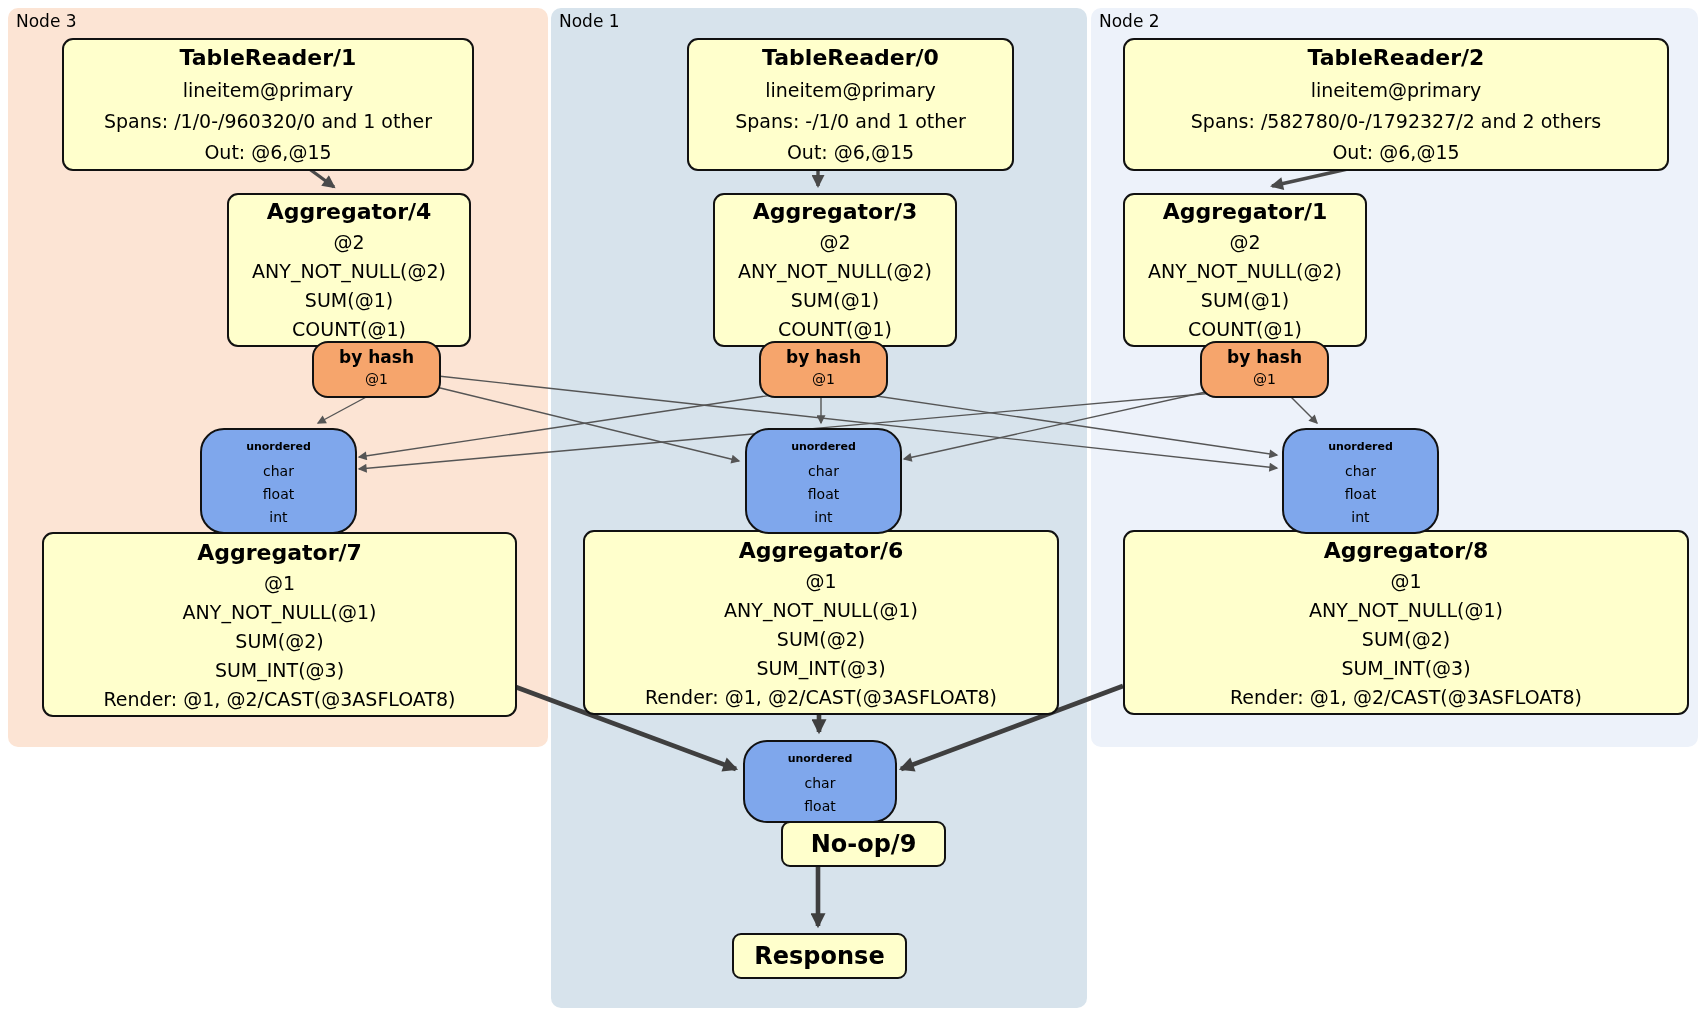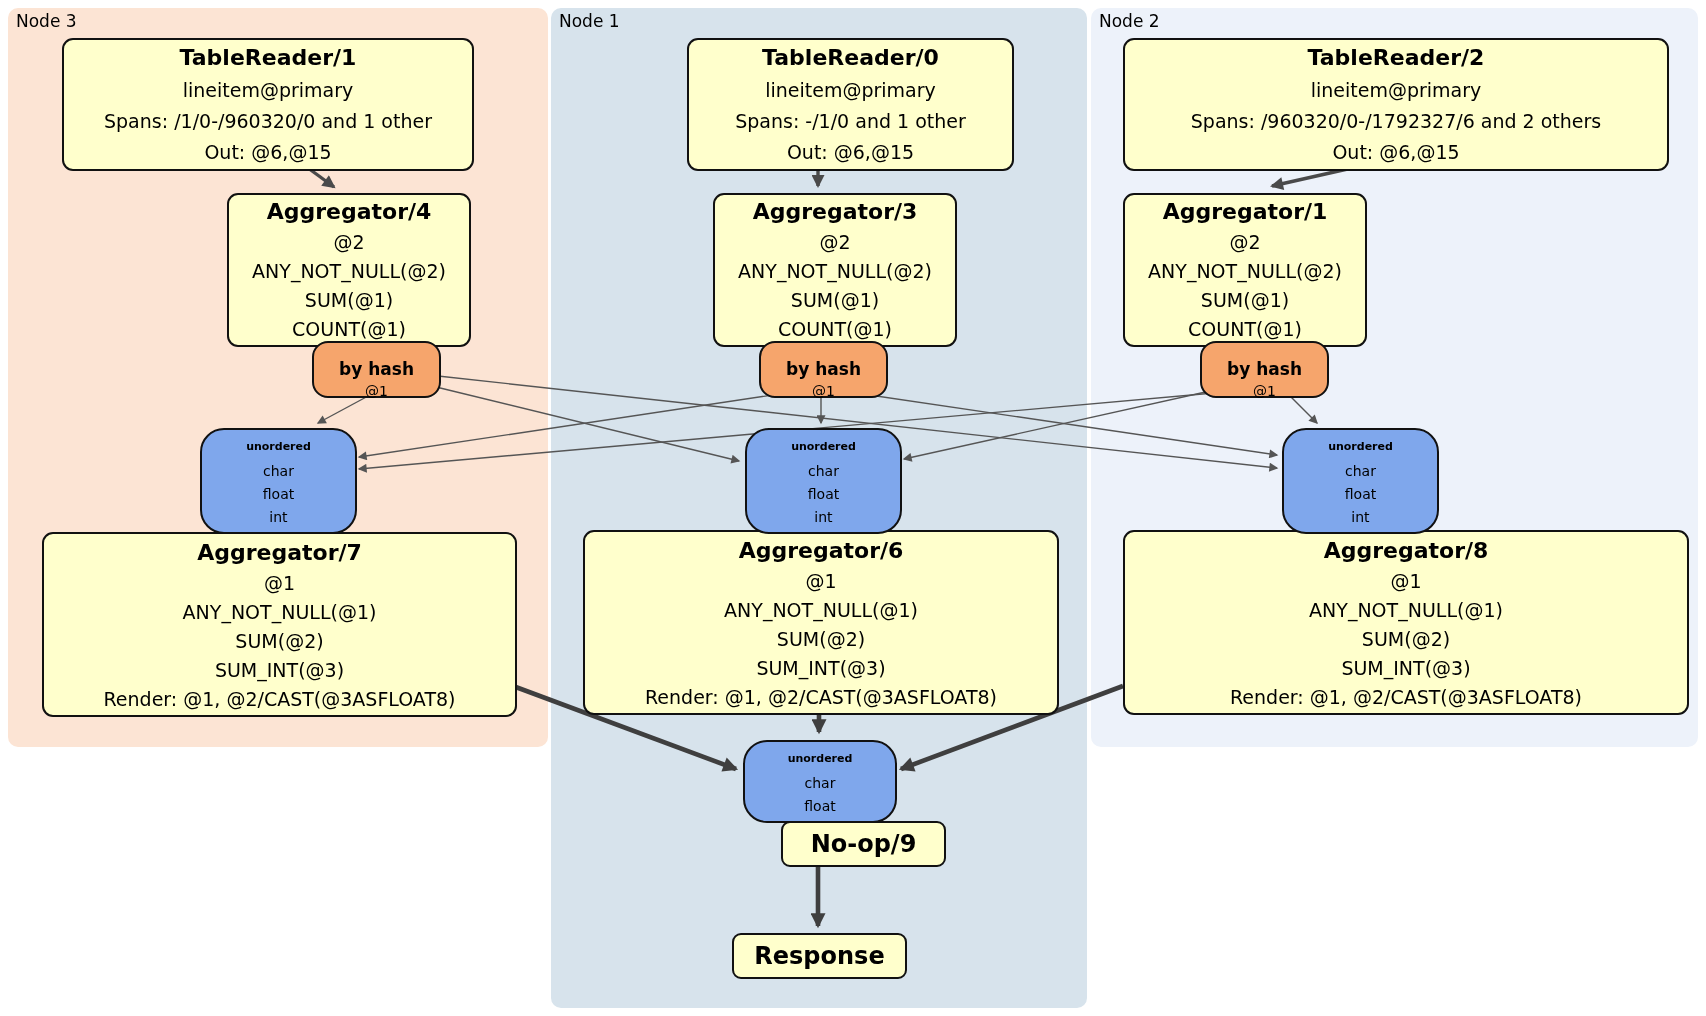--- a/index.html
+++ b/index.html
@@ -14,21 +14,21 @@
   .pbox{position:absolute;background:var(--processor-fill,#FFFFCC);border:2px solid #111;
         border-radius:11px;text-align:center;z-index:2;display:flex;flex-direction:column;justify-content:center;}
   .pbox .title{font-weight:bold;font-size:22px;}
   .pbox .line{font-size:19px;}
   .tr .title{line-height:34px;} .tr .line{line-height:31px;}
   .agg-s .title{line-height:32px;} .agg-s .line{line-height:29px;}
   .agg-b .title{line-height:33px;} .agg-b .line{line-height:29px;}
   .term .title{font-size:24px;line-height:38px;}
   .router{position:absolute;background:var(--router-fill,#F6A56C);border:2px solid #111;
           border-radius:16px;text-align:center;z-index:3;}
-  .router .title{font-size:17px;font-weight:bold;line-height:25px;margin-top:14px;}
+  .router .title{font-size:17px;font-weight:bold;line-height:25px;margin-top:2px;}
   .router .sub{font-size:14px;line-height:19px;}
   .sync{position:absolute;background:var(--sync-fill,#7FA7EC);border:2px solid #111;
         border-radius:24px;text-align:center;z-index:3;}
   .sync .title{font-size:11px;font-weight:bold;line-height:27px;margin-top:3px;}
   .sync .item{font-size:14px;line-height:23px;}
 </style>
 </head>
 <body>
 
 <div class="region" id="region-node3"></div>
@@ -82,21 +82,21 @@
 </div>
 <div class="pbox tr" style="left:657px;top:38px;width:323px;height:129px;margin-left:30px;">
   <div class="title">TableReader/0</div>
   <div class="line">lineitem@primary</div>
   <div class="line">Spans: -/1/0 and 1 other</div>
   <div class="line">Out: @6,@15</div>
 </div>
 <div class="pbox tr" style="left:1123px;top:38px;width:542px;height:129px;">
   <div class="title">TableReader/2</div>
   <div class="line">lineitem@primary</div>
-  <div class="line">Spans: /960320/0-/1792327/6 and 2 others</div>
+  <div class="line">Spans: /582780/0-/1792327/2 and 2 others</div>
   <div class="line">Out: @6,@15</div>
 </div>
 
 <div class="pbox agg-s" style="left:227px;top:193px;width:240px;height:150px;">
   <div class="title">Aggregator/4</div>
   <div class="line">@2</div>
   <div class="line">ANY_NOT_NULL(@2)</div>
   <div class="line">SUM(@1)</div>
   <div class="line">COUNT(@1)</div>
 </div>

